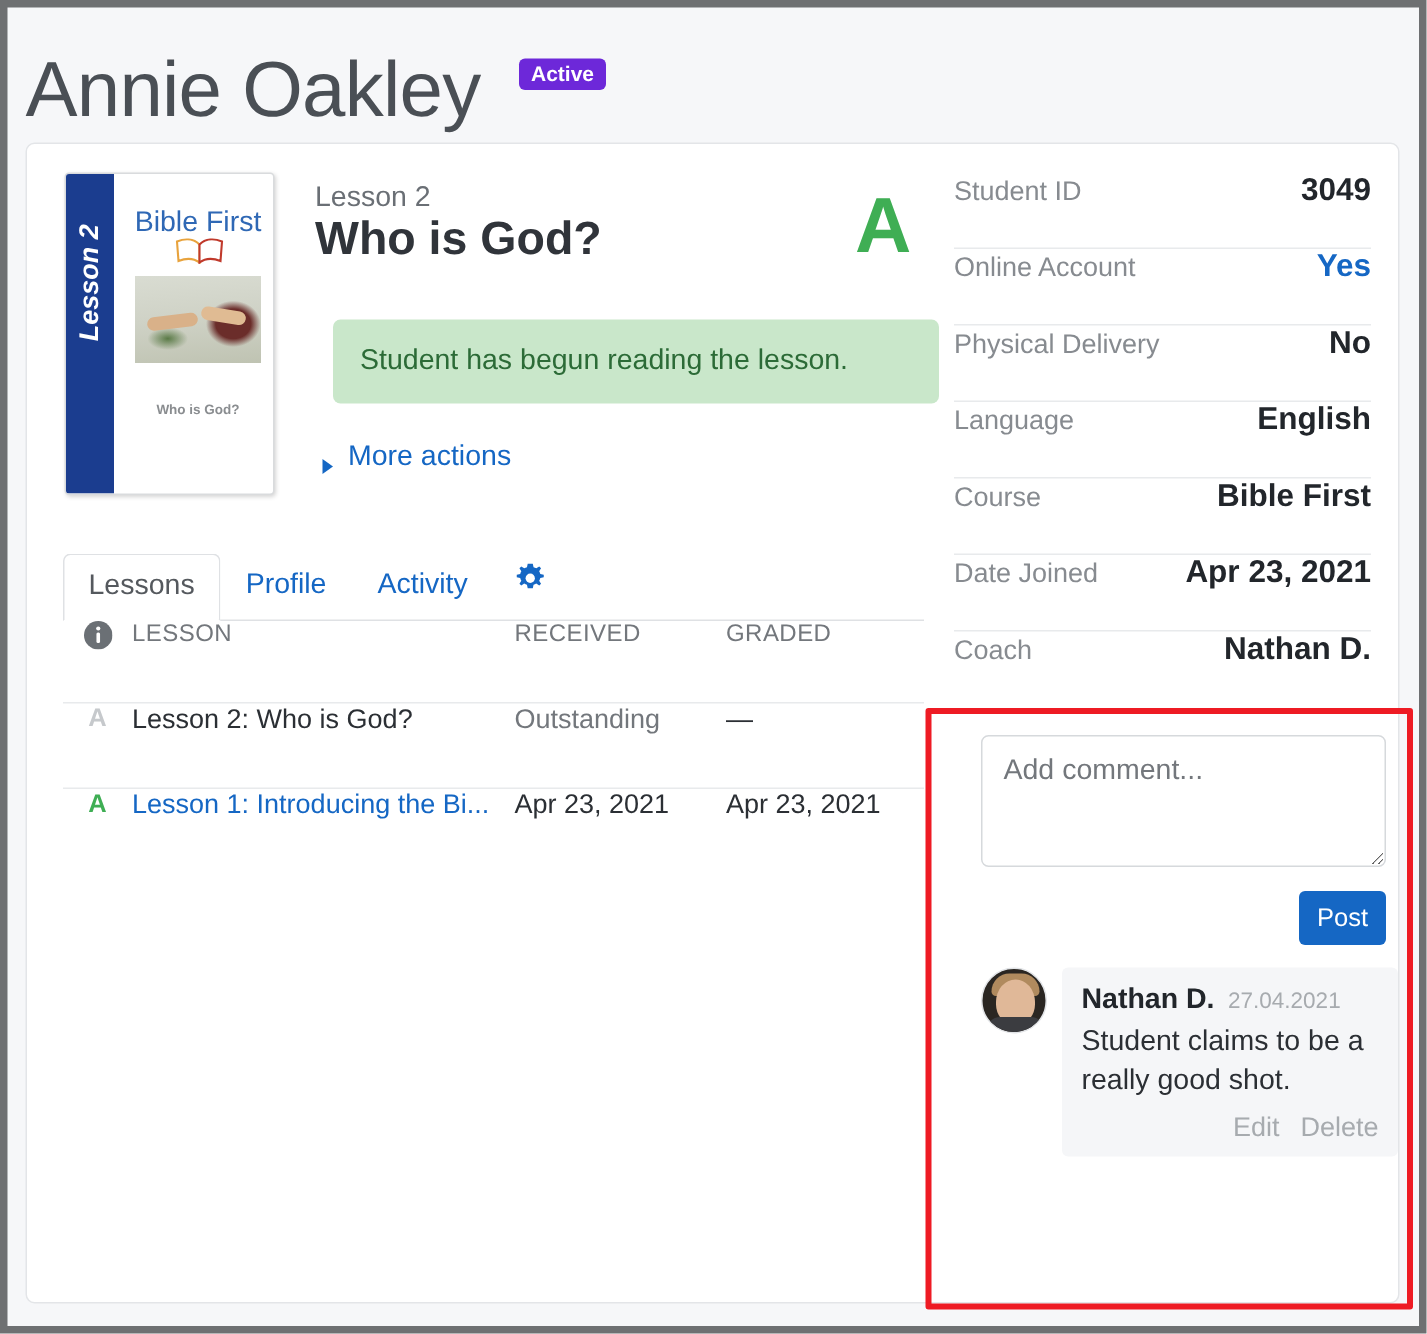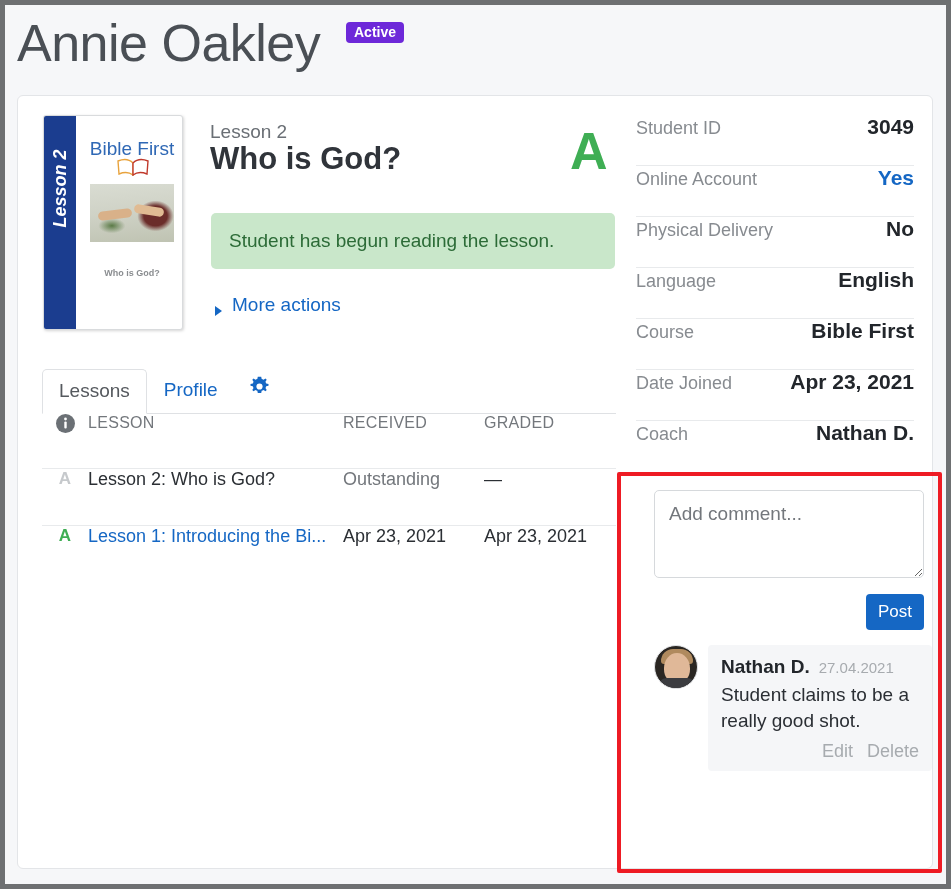--- a/index.html
+++ b/index.html
@@ -20,21 +20,21 @@
     position: absolute;
     left: 5px; top: 5px;
     width: 941px; height: 879px;
     background: #f6f7f9;
     overflow: hidden;
   }
 
   
   #page-header {
     position: absolute;
-    left: 0; top: 0;
+    left: 0; top: 17px;
     width: 941px; height: 84px;
   }
 
   #student-name {
     position: absolute;
     left: 12px; top: 8px;
     font-size: 52px;
     font-weight: 400;
     color: #4a4f55;
     letter-spacing: -0.5px;
@@ -178,21 +178,21 @@
     position: absolute;
     left: 552px; top: 29px;
     font-size: 52px;
     font-weight: bold;
     color: #3fae54;
     line-height: 1;
   }
 
   #lesson-status-alert {
     position: absolute;
-    left: 193px; top: 117px;
+    left: 204px; top: 117px;
     width: 404px; height: 56px;
     background: #c9e7ca;
     border-radius: 5px;
     display: flex;
     align-items: center;
     padding-left: 18px;
     color: #2c6b37;
     font-size: 19px;
   }
 
@@ -442,20 +442,23 @@
       <span class="caret"></span>
       <span>More actions</span>
     </div>
 
     <div id="tabs">
       <div class="tab active">
         <span>Lessons</span>
       </div>
       <div class="tab">
         <span>Profile</span>
+      </div>
+      <div class="tab">
+        <span>Activity</span>
       </div>
       <span id="tab-settings-gear">
         <svg width="21" height="21" viewBox="0 0 21 21">
           <path fill="#1567c4" d="M10.5 0.8 l1.7 0 0.5 2.3 a7.6 7.6 0 0 1 1.8 0.75 l2-1.25 1.2 1.2 -1.25 2 a7.6 7.6 0 0 1 0.75 1.8 l2.3 0.5 0 1.7 -2.3 0.5 a7.6 7.6 0 0 1 -0.75 1.8 l1.25 2 -1.2 1.2 -2 -1.25 a7.6 7.6 0 0 1 -1.8 0.75 l-0.5 2.3 -1.7 0 -1.7 0 -0.5 -2.3 a7.6 7.6 0 0 1 -1.8 -0.75 l-2 1.25 -1.2 -1.2 1.25 -2 a7.6 7.6 0 0 1 -0.75 -1.8 l-2.3 -0.5 0 -1.7 2.3 -0.5 a7.6 7.6 0 0 1 0.75 -1.8 l-1.25 -2 1.2 -1.2 2 1.25 a7.6 7.6 0 0 1 1.8 -0.75 l0.5 -2.3 z"></path>
           <circle cx="10.5" cy="10.5" r="3.1" fill="#ffffff"></circle>
         </svg>
       </span>
     </div>
 
     <div id="lessons-table">

